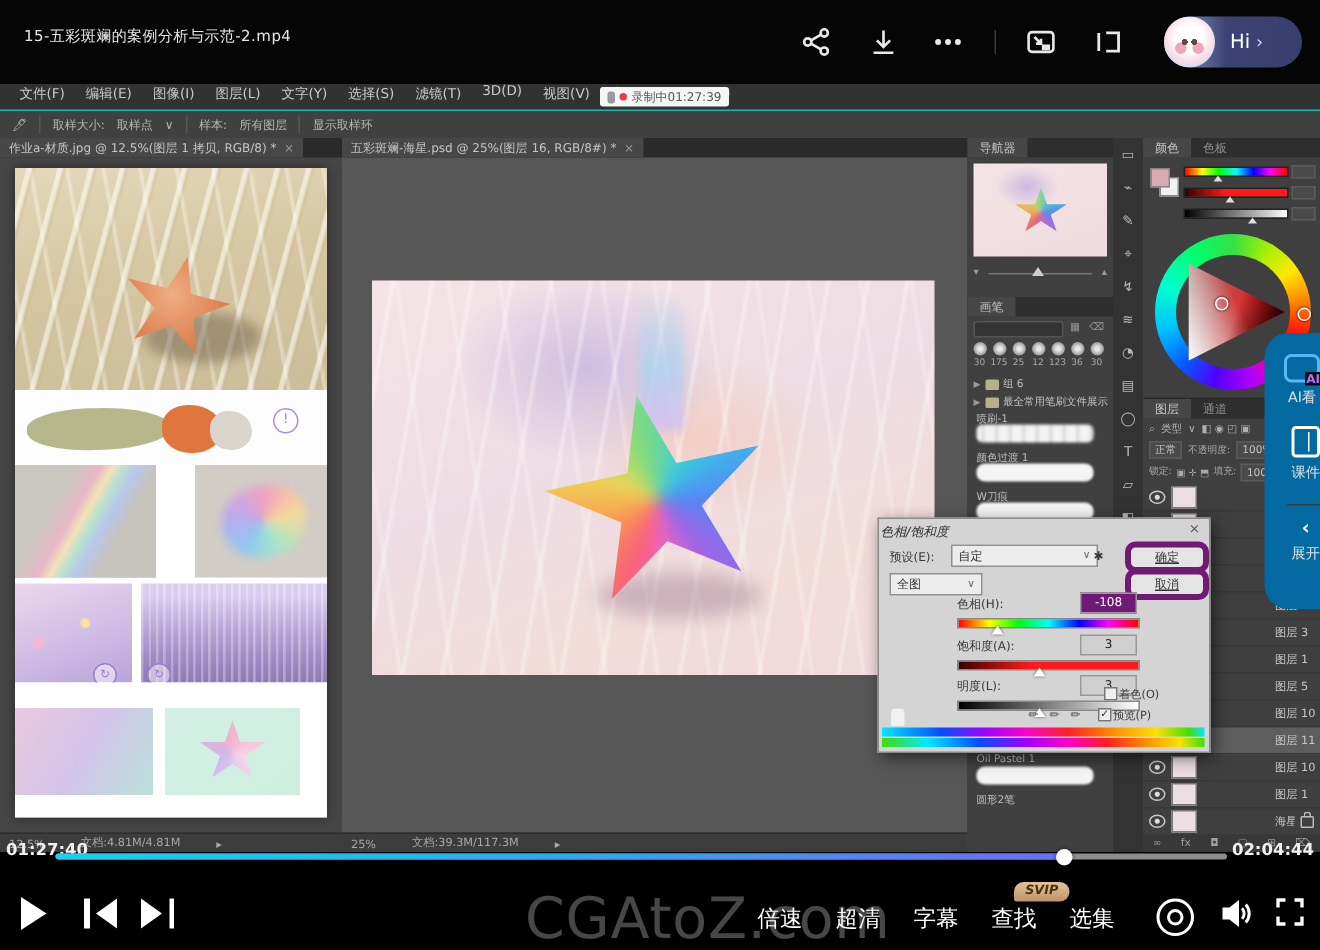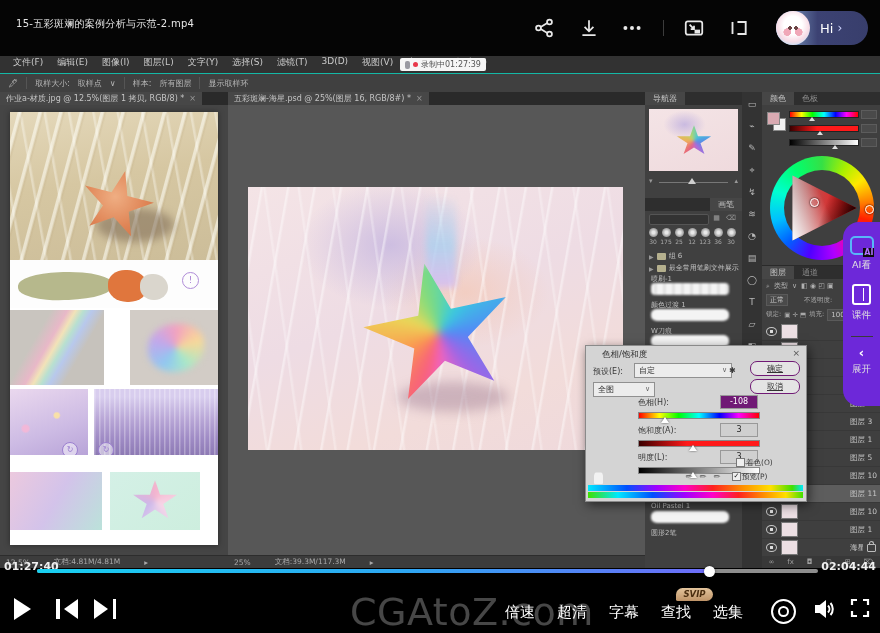--- a/index.html
+++ b/index.html
@@ -100,21 +100,21 @@
   .ptab.ghost{background:transparent;color:#8f8f8f;}
   #navthumb{position:absolute;left:4px;top:17px;width:89px;height:62px;overflow:hidden;
     background:radial-gradient(ellipse 30px 20px at 40% 25%,rgba(197,182,224,.9),transparent 70%),linear-gradient(160deg,#f4e4e6,#efdadd);}
   #navthumb .ministar{position:absolute;left:27px;top:16px;width:36px;height:32px;
     background:conic-gradient(from 210deg,#e8647c,#f0b05a 60deg,#b8d868 120deg,#48c8d8 190deg,#5888e8 250deg,#b868d8 310deg,#e8647c);
     clip-path:polygon(50% 0%,61% 35%,98% 35%,68% 57%,79% 91%,50% 70%,21% 91%,32% 57%,2% 35%,39% 35%);filter:blur(1.5px);}
   #navslider{position:absolute;left:4px;top:84px;width:89px;height:12px;}
   #navslider .line{position:absolute;left:10px;right:10px;top:6px;height:1px;background:#777;}
   #navslider .tri{position:absolute;left:44%;top:2px;width:0;height:0;border-left:4px solid transparent;border-right:4px solid transparent;border-bottom:6px solid #cfcfcf;}
   #navslider .mt{position:absolute;top:1px;font-size:7px;color:#999;}
-  #brushhead{position:absolute;left:0;top:106px;right:0;justify-content:flex-end;}
+  #brushhead{position:absolute;left:0;top:106px;right:0;}
   #brushsearch{position:absolute;left:4px;top:122px;width:58px;height:9px;background:#333;border:1px solid #555;border-radius:2px;}
   #brushsearch-ics{position:absolute;right:4px;top:122px;font-size:7px;color:#9a9a9a;letter-spacing:2px;}
   #sizes{position:absolute;left:2px;top:136px;right:0;display:flex;gap:1px;}
   .szcell{width:12px;text-align:center;}
   .szdot{width:9px;height:9px;margin:0 auto;border-radius:50%;background:radial-gradient(circle,#e8e8e8 20%,#888 80%);filter:blur(.5px);}
   .sznum{font-size:6px;color:#aaa;margin-top:1px;}
   #groups{position:absolute;left:0;top:158px;right:0;}
   .grow{height:12px;display:flex;align-items:center;gap:3px;padding-left:4px;cursor:pointer;}
   .grow .car{color:#999;font-size:6px;}
   .grow .fold{width:9px;height:7px;background:#b5b08e;border-radius:1px;}
@@ -139,59 +139,59 @@
     background:conic-gradient(from 0deg,#35e045,#aaf000 30deg,#ffe800 55deg,#ff8800 80deg,#ff2000 105deg,#ff0090 135deg,#b000ff 165deg,#5000ff 195deg,#0060ff 225deg,#00c0ff 255deg,#00ffd0 290deg,#00ff70 325deg,#35e045);}
   #wheelhole{position:absolute;left:22px;top:78px;width:76px;height:76px;border-radius:50%;background:#3f3f3f;}
   #wheeltri{position:absolute;left:24px;top:80px;width:72px;height:72px;
     background:linear-gradient(290deg,#000 12%,rgba(0,0,0,0) 48%),linear-gradient(65deg,rgba(255,255,255,.95) 10%,rgba(255,255,255,0) 55%),linear-gradient(90deg,#9a8080,#f00);
     clip-path:polygon(98% 50%,9% 5%,9% 95%);}
   .wsel{position:absolute;width:7px;height:7px;border:1.5px solid #fff;border-radius:50%;box-shadow:0 0 2px #000;}
   
   #layers{position:absolute;left:0;top:173px;right:0;bottom:0;background:#3f3f3f;border-top:1px solid #2a2a2a;}
   #lfilter{position:absolute;left:0;top:13px;right:0;height:13px;display:flex;align-items:center;gap:4px;padding-left:4px;}
   #lfilter .f{font-size:7px;color:#b0b0b0;}
-  #lblend{position:absolute;left:0;top:27px;right:0;height:14px;display:flex;align-items:center;gap:16px;padding-left:4px;}
+  #lblend{position:absolute;left:0;top:27px;right:0;height:14px;display:flex;align-items:center;gap:4px;padding-left:4px;}
   .dd{background:#4a4a4a;border:1px solid #5a5a5a;color:#c5c5c5;font-size:7px;padding:0 3px;height:10px;line-height:10px;cursor:pointer;white-space:nowrap;}
   .tinylab{font-size:6.5px;color:#a8a8a8;white-space:nowrap;}
   #llock{position:absolute;left:0;top:42px;right:0;height:13px;display:flex;align-items:center;gap:3px;padding-left:4px;}
   #lrows{position:absolute;left:0;top:57px;right:0;bottom:12px;overflow:hidden;}
   .lrow{height:17px;display:flex;align-items:center;gap:4px;padding-left:4px;border-bottom:1px solid #383838;cursor:pointer;}
   .lrow.selected{background:#5d5d5d;}
   .eye{width:9px;height:7px;border:1px solid #c8c8c8;border-radius:50%;background:radial-gradient(circle 2px at 50% 50%,#ddd 70%,transparent);flex:0 0 auto;}
   .lthumb{width:15px;height:13px;background:#ecdfe3;border:1px solid #787878;flex:0 0 auto;}
   .lname{font-size:7.5px;color:#c8c8c8;white-space:nowrap;overflow:hidden;flex:1;margin-left:48px;}
   .llock{display:none;width:7px;height:6px;border:1px solid #bbb;border-radius:1px;position:relative;margin-right:4px;flex:0 0 auto;}
   .llock.show{display:block;}
   .llock::before{content:"";position:absolute;left:1px;top:-4px;width:3px;height:3px;border:1px solid #bbb;border-bottom:none;border-radius:3px 3px 0 0;}
   #lbottom{position:absolute;left:0;bottom:0;right:0;height:12px;background:#383838;display:flex;align-items:center;justify-content:space-around;}
   #lbottom span{font-size:7px;color:#9f9f9f;}
   
   #dialog{position:absolute;left:585px;top:289px;width:220px;height:155px;background:#d4d4d4;border:1px solid #8a8a8a;box-shadow:2px 3px 10px rgba(0,0,0,.55);z-index:50;}
-  #dlg-title{position:absolute;left:16px;top:3px;font-size:8.5px;color:#333;}
+  #dlg-title{position:absolute;left:1px;top:3px;font-size:8.5px;color:#333;font-style:italic;}
   #dlg-x{position:absolute;right:6px;top:2px;font-size:9px;color:#555;cursor:pointer;}
   .dlab{position:absolute;font-size:8px;color:#3a3a3a;white-space:nowrap;}
   .dsel{position:absolute;height:13px;background:#ececec;border:1px solid #909090;font-size:8px;color:#333;line-height:13px;padding:0 4px;cursor:pointer;}
   .dsel .car{float:right;color:#666;margin-left:6px;font-size:7px;}
-  .dbtn{position:absolute;width:48px;height:13px;border:1px solid #701a75;border-radius:7px;background:#e4e4e4;font-size:8px;color:#333;text-align:center;line-height:13px;cursor:pointer;text-decoration:underline;}
+  .dbtn{position:absolute;width:48px;height:13px;border:4px solid #701a75;border-radius:7px;background:#e4e4e4;font-size:8px;color:#333;text-align:center;line-height:13px;cursor:pointer;text-decoration:underline;}
   .dval{position:absolute;width:36px;height:12px;background:#cfcfcf;border:1px solid #999;font-size:8px;text-align:center;line-height:12px;color:#222;}
   .dval.sel{background:#701a75;color:#fff;}
   .dslider{position:absolute;left:52px;width:120px;height:5px;border:1px solid #888;}
   .dmark{position:absolute;top:4px;width:0;height:0;border-left:4px solid transparent;border-right:4px solid transparent;border-bottom:6px solid #fff;filter:drop-shadow(0 0 1px #555);}
   .hue-grad{background:linear-gradient(90deg,#f00,#ff0 17%,#0f0 33%,#0ff 50%,#00f 67%,#f0f 83%,#f00);}
   .sat-grad{background:linear-gradient(90deg,#3a0000,#ff1a1a 40%,#ff1a1a);}
   .lgt-grad{background:linear-gradient(90deg,#000,#fff);}
   .spec1{position:absolute;left:2px;width:215px;height:6px;
     background:linear-gradient(90deg,#00e8ff,#0050ff 18%,#a000ff 32%,#ff00c8 45%,#ff2020 58%,#ff9000 72%,#ffe000 85%,#40e000 95%,#00e8ff);}
   .spec2{position:absolute;left:2px;width:215px;height:6px;
     background:linear-gradient(90deg,#40e000,#00e8ff 14%,#0050ff 30%,#a000ff 45%,#ff00c8 58%,#ff2020 70%,#ff9000 82%,#ffe000 92%,#40e000);}
   .dchk{position:absolute;width:7px;height:7px;border:1px solid #777;background:#efefef;font-size:7px;line-height:7px;text-align:center;color:#222;}
   .dlg-hand{position:absolute;left:8px;top:128px;width:9px;height:10px;background:#f2f2f2;border-radius:2px 2px 1px 1px;box-shadow:0 -2px 0 -0.5px #f2f2f2;}
   .ddrop{position:absolute;font-size:8px;color:#555;transform:rotate(-45deg);}
   
-  #rail{position:absolute;right:0;top:222px;width:37px;height:170px;background:#6d28d9;border-radius:16px 0 0 16px;z-index:95;display:flex;flex-direction:column;align-items:center;padding-top:14px;}
+  #rail{position:absolute;right:0;top:222px;width:37px;height:170px;background:#0369a1;border-radius:16px 0 0 16px;z-index:95;display:flex;flex-direction:column;align-items:flex-end;padding-top:14px;}
   .rail-item{display:flex;flex-direction:column;align-items:center;margin-bottom:12px;cursor:pointer;}
   .rail-label{font-size:9.5px;color:#e0e0e0;margin-top:4px;white-space:nowrap;}
   #ai-ic{width:20px;height:15px;border:2px solid #58b6f8;border-radius:5px;position:relative;}
   #ai-ic i{position:absolute;right:-2px;bottom:-4px;font-style:normal;font-size:8px;color:#b070ff;background:#0c0c0c;padding-left:1px;font-weight:bold;}
   #book-ic{width:15px;height:17px;border:2px solid #fff;border-radius:3px;position:relative;}
   #book-ic::before{content:"";position:absolute;left:2px;top:2px;bottom:2px;width:7px;border-right:1.5px solid #fff;}
   #rail-div{width:22px;height:1px;background:#3a3a3a;margin:2px 0 10px;}
   #collapse-ic{color:#fff;font-size:13px;font-weight:bold;line-height:12px;}
   
   #controls{position:absolute;left:0;bottom:0;width:880px;height:65px;background:#000;z-index:80;}

